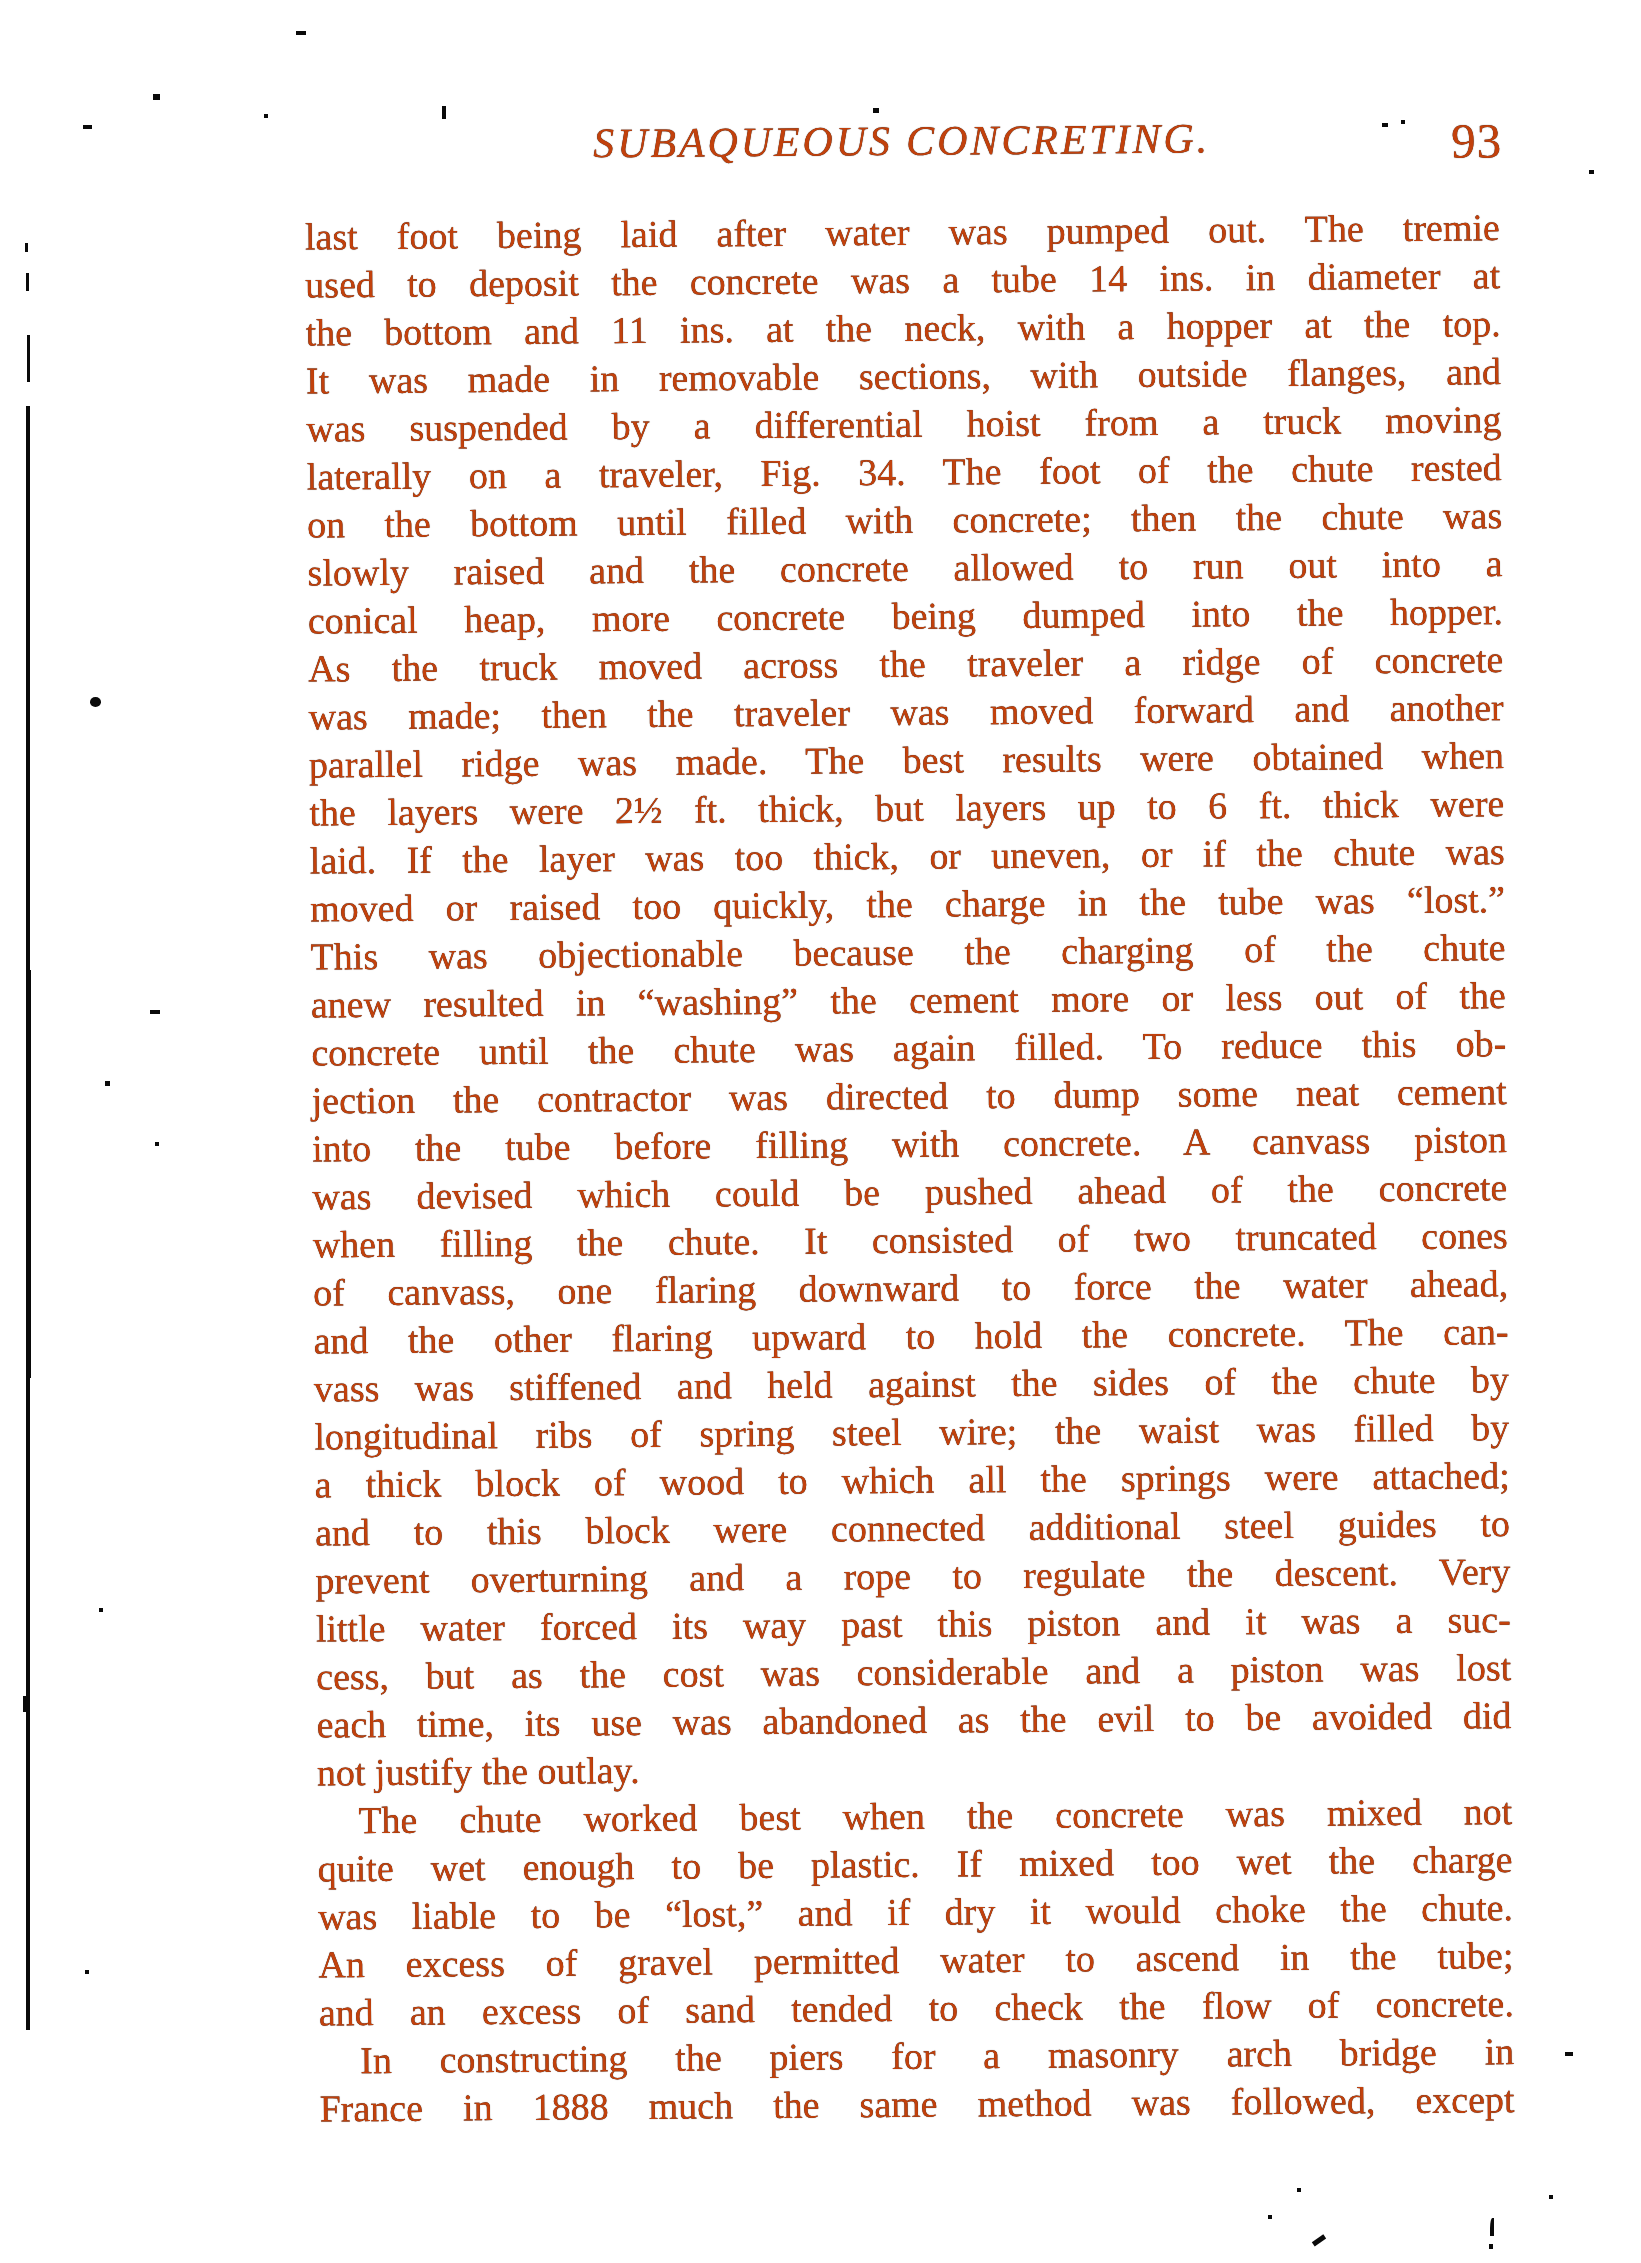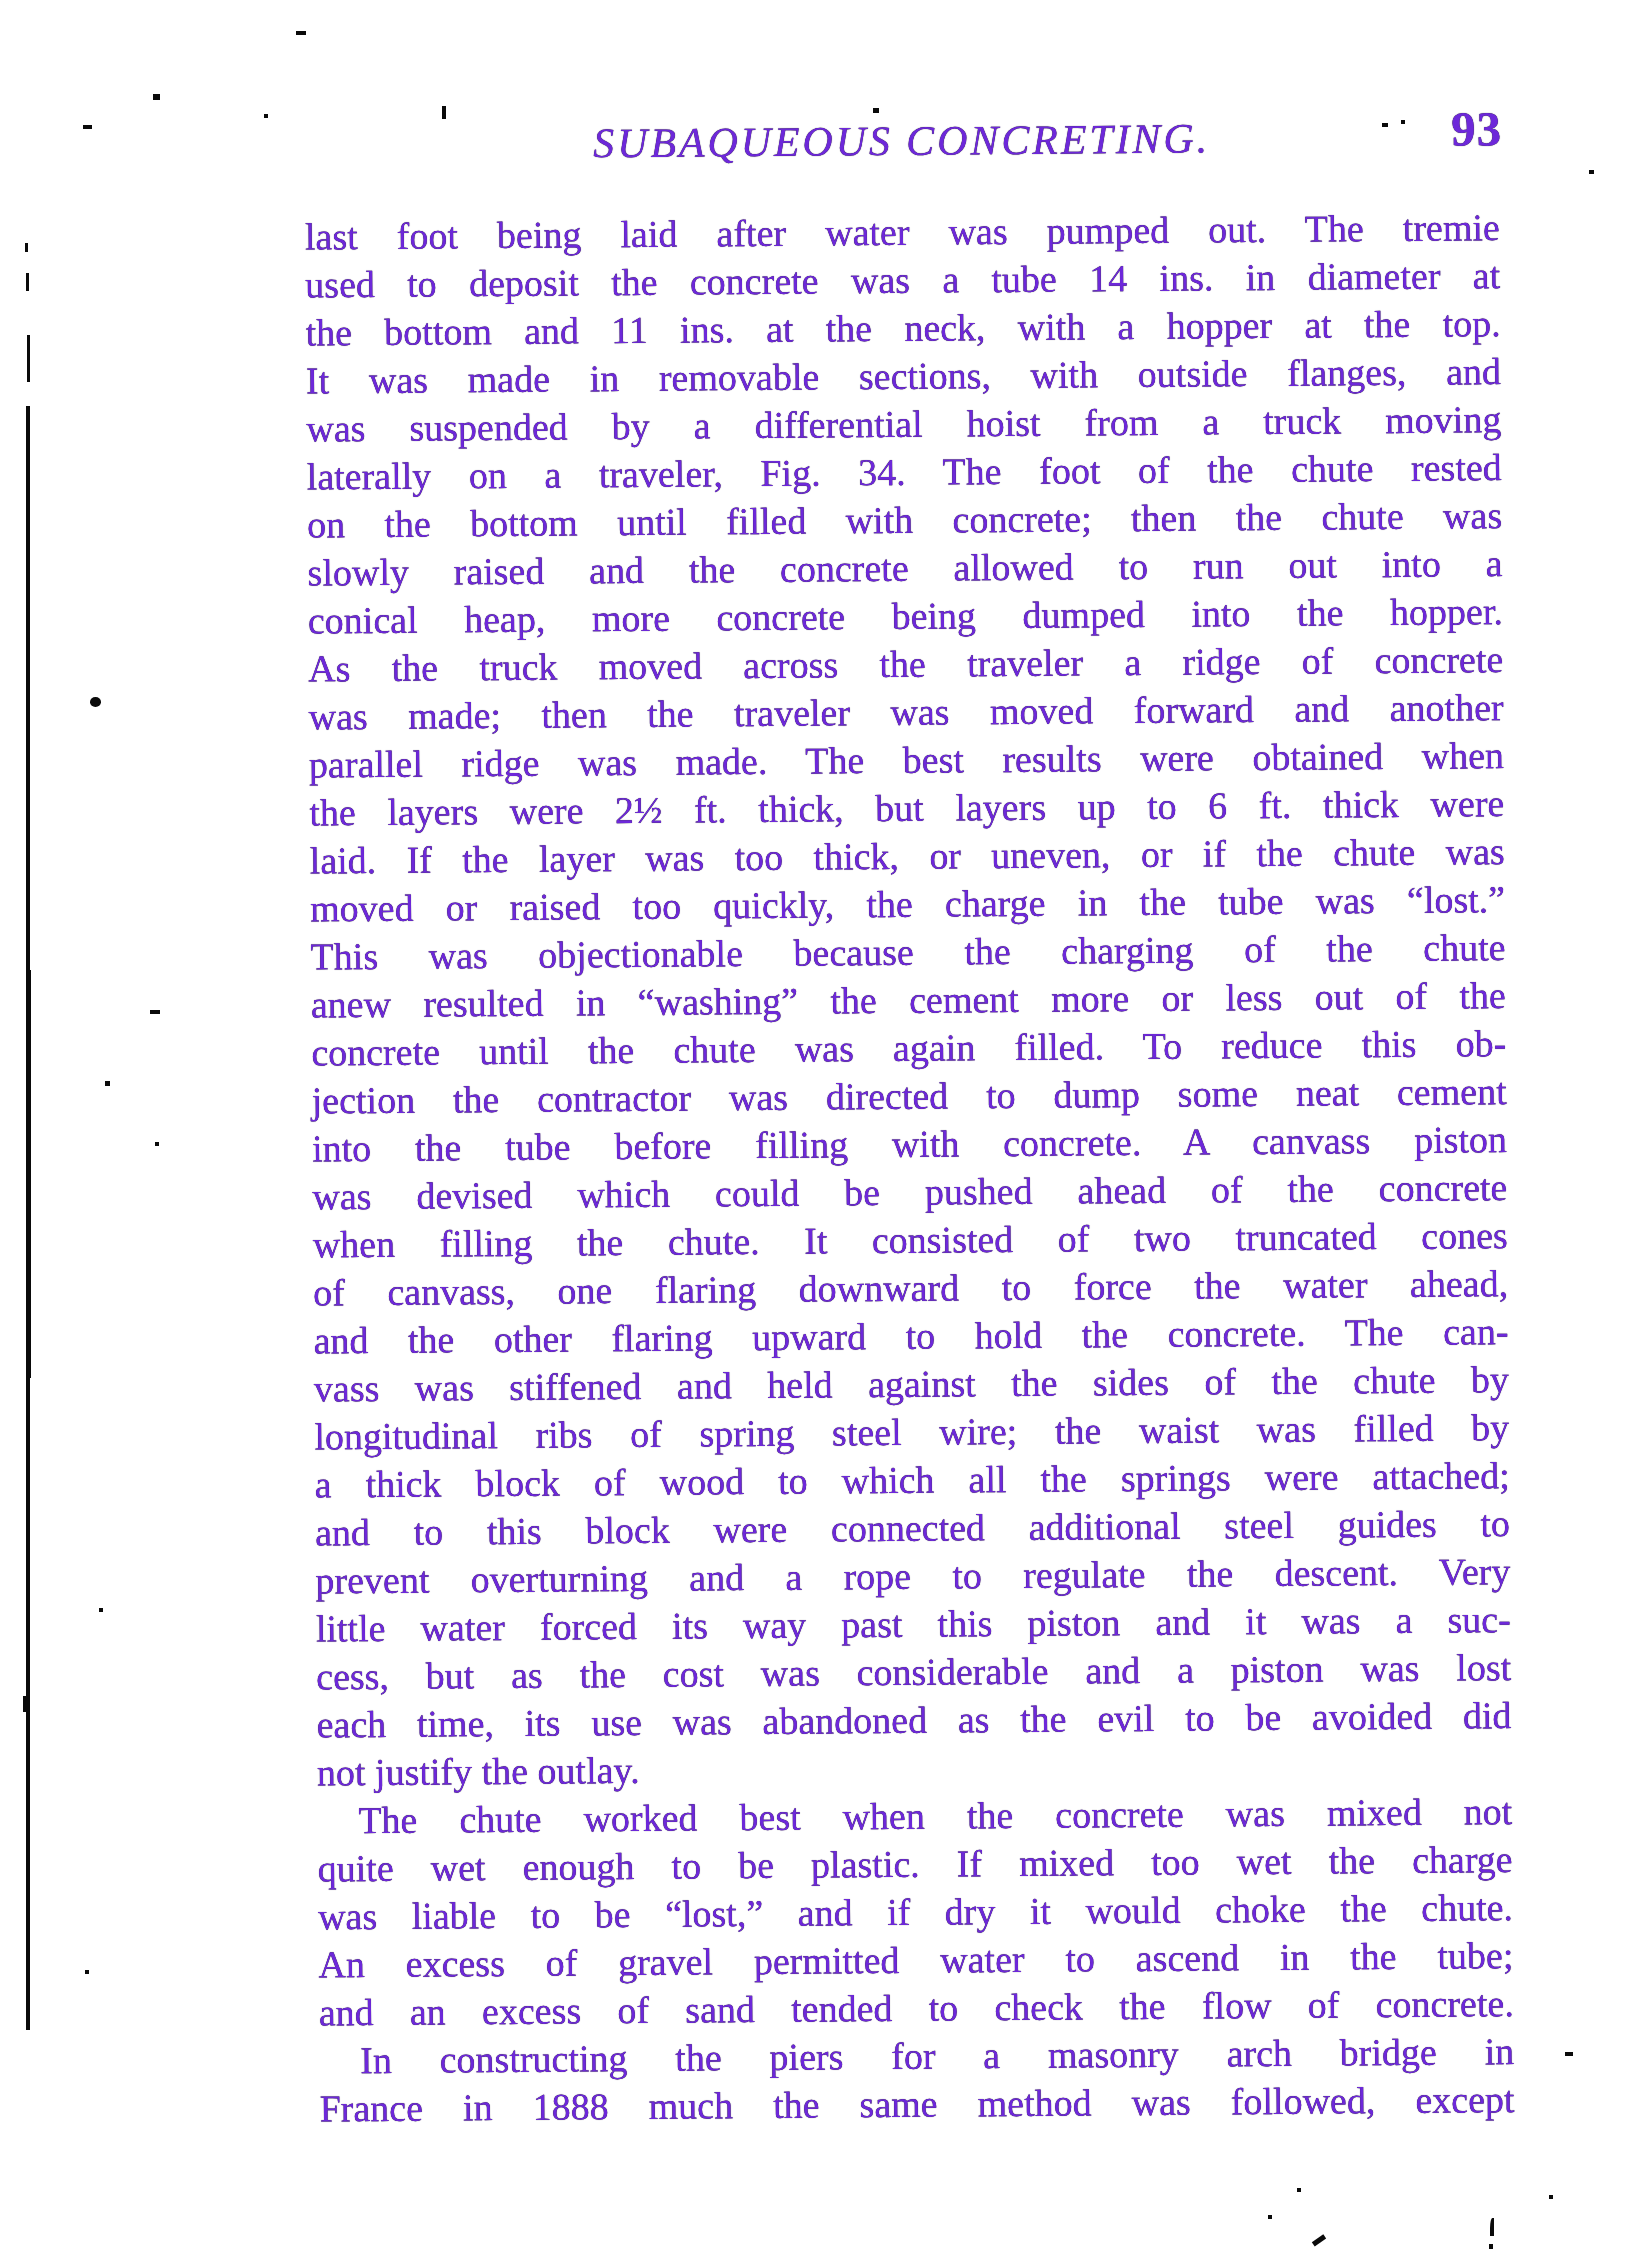--- a/index.html
+++ b/index.html
@@ -7,21 +7,21 @@
     padding: 0;
     background: #ffffff;
   }
   .sheet {
     position: relative;
     width: 1642px;
     height: 2264px;
     background: #ffffff;
     overflow: hidden;
     font-family: "Liberation Serif", "DejaVu Serif", serif;
-    color: #6d28d9;
+    color: #c2410c;
   }
   
   .tilt {
     position: absolute;
     left: 0; top: 0;
     width: 1642px;
     height: 2264px;
     transform: rotate(-0.45deg);
     transform-origin: 0 0;
   }
@@ -33,22 +33,22 @@
     text-align: center;
     font-style: italic;
     font-size: 42px;
     letter-spacing: 2.9px;
     white-space: nowrap;
     text-shadow: 0 0 0.8px #000;
   }
   .pagenum {
     position: absolute;
     left: 1450px;
-    top: 112px;
-    font-weight: bold;
+    top: 124px;
+    font-weight: normal;
     font-size: 49px;
     letter-spacing: 1px;
     text-shadow: 0 0 0.8px #000;
   }
   .textblock {
     position: absolute;
     left: 303px;
     top: 215px;
     width: 1195px;
     font-size: 38px;

